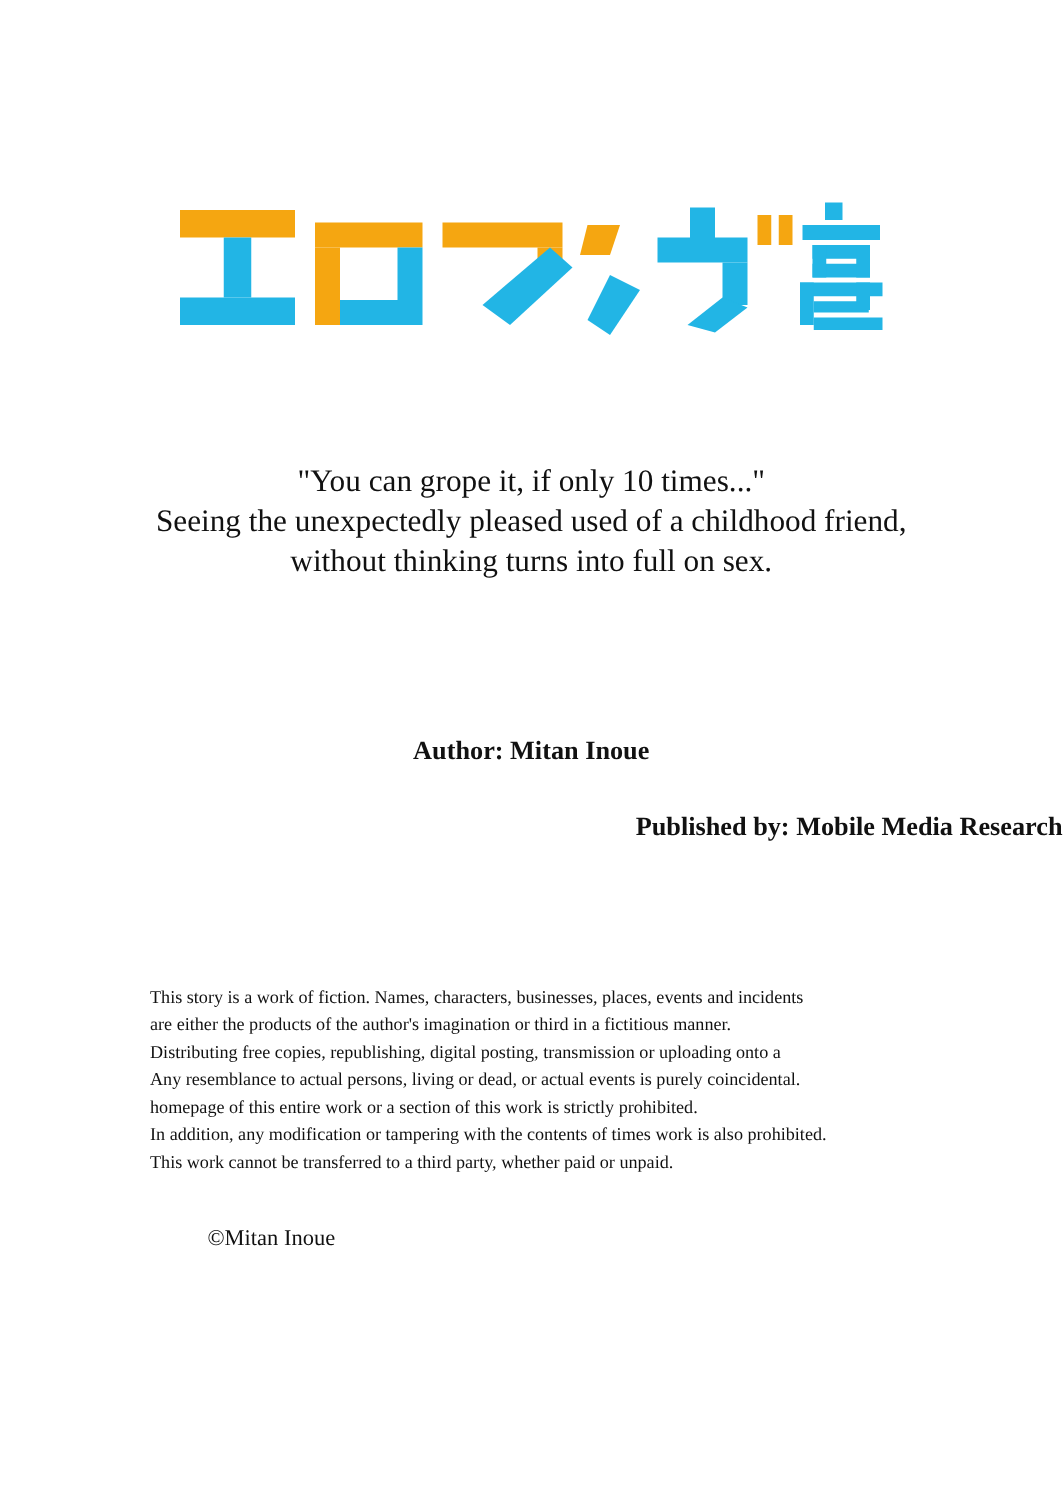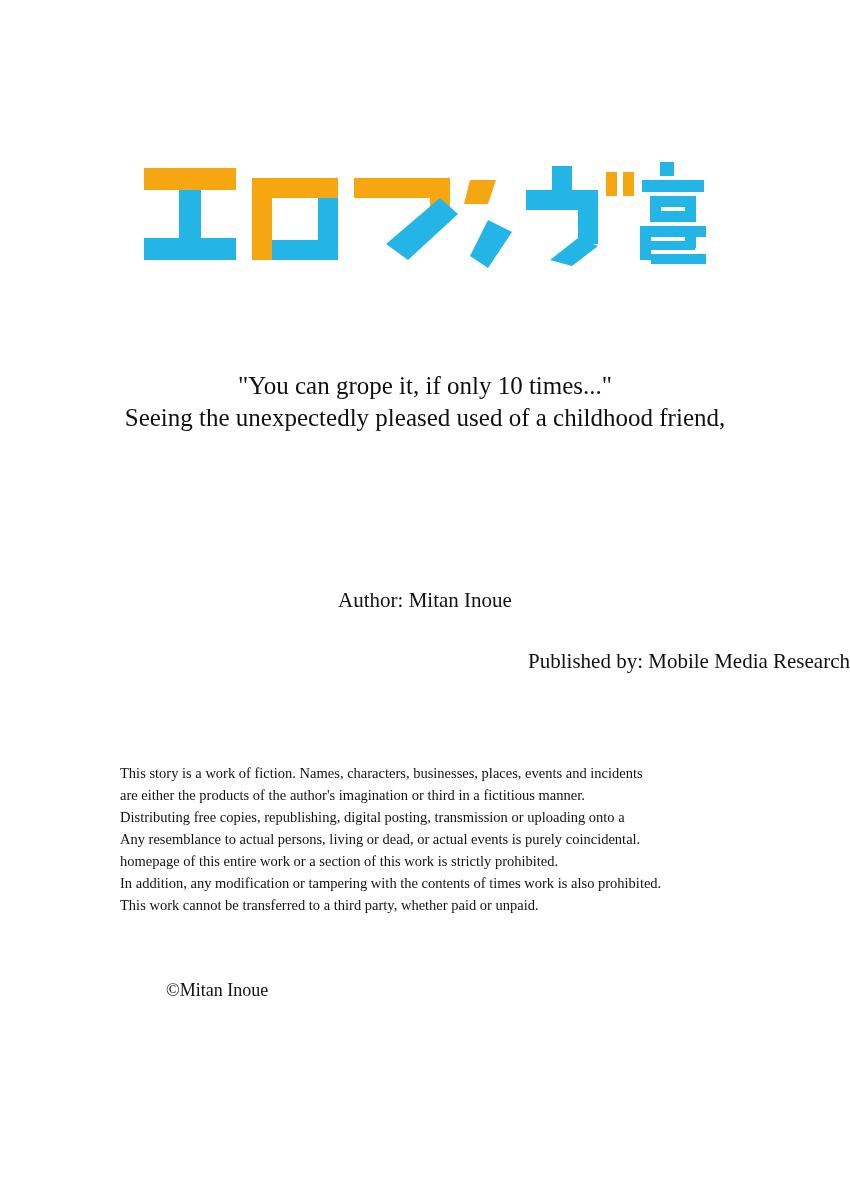--- a/index.html
+++ b/index.html
@@ -53,33 +53,33 @@
   
   .credits {
     position: absolute;
     top: 588px;
     left: 0;
     width: 850px;
     text-align: center;
   }
   .credit-line {
     font-size: 21px;
-    font-weight: normal;
+    font-weight: bold;
     font-family: "Liberation Serif", serif;
     color: #111;
   }
   .credit-line.second {
     margin-top: 36px;
     text-align: right;
   }
 
   
   .disclaimer {
     position: absolute;
-    top: 762px;
+    top: 787px;
     left: 120px;
     width: 620px;
     font-size: 14.5px;
     line-height: 1.52;
     color: #111;
     font-family: "Liberation Serif", serif;
   }
   .disclaimer p {
     margin: 0;
   }
@@ -148,20 +148,21 @@
         <rect x="511" y="81" width="44" height="9" fill="#22B5E5"></rect>
         <rect x="511" y="94" width="55" height="10" fill="#22B5E5"></rect>
         <rect x="545" y="66" width="11" height="22" fill="#22B5E5"></rect>
       </g>
     </svg>
   </div>
 
   <div class="title-block">
     <div class="title-line">"You can grope it, if only 10 times..."</div>
     <div class="title-line">Seeing the unexpectedly pleased used of a childhood friend,</div>
+    <div class="title-line">without thinking turns into full on sex.</div>
   </div>
 
   <div class="credits">
     <div class="credit-line">Author: Mitan Inoue</div>
     <div class="credit-line second">Published by: Mobile Media Research</div>
   </div>
 
   <div class="disclaimer">
     <p>This story is a work of fiction. Names, characters, businesses, places, events and incidents</p>
     <p>are either the products of the author's imagination or third in a fictitious manner.</p>

